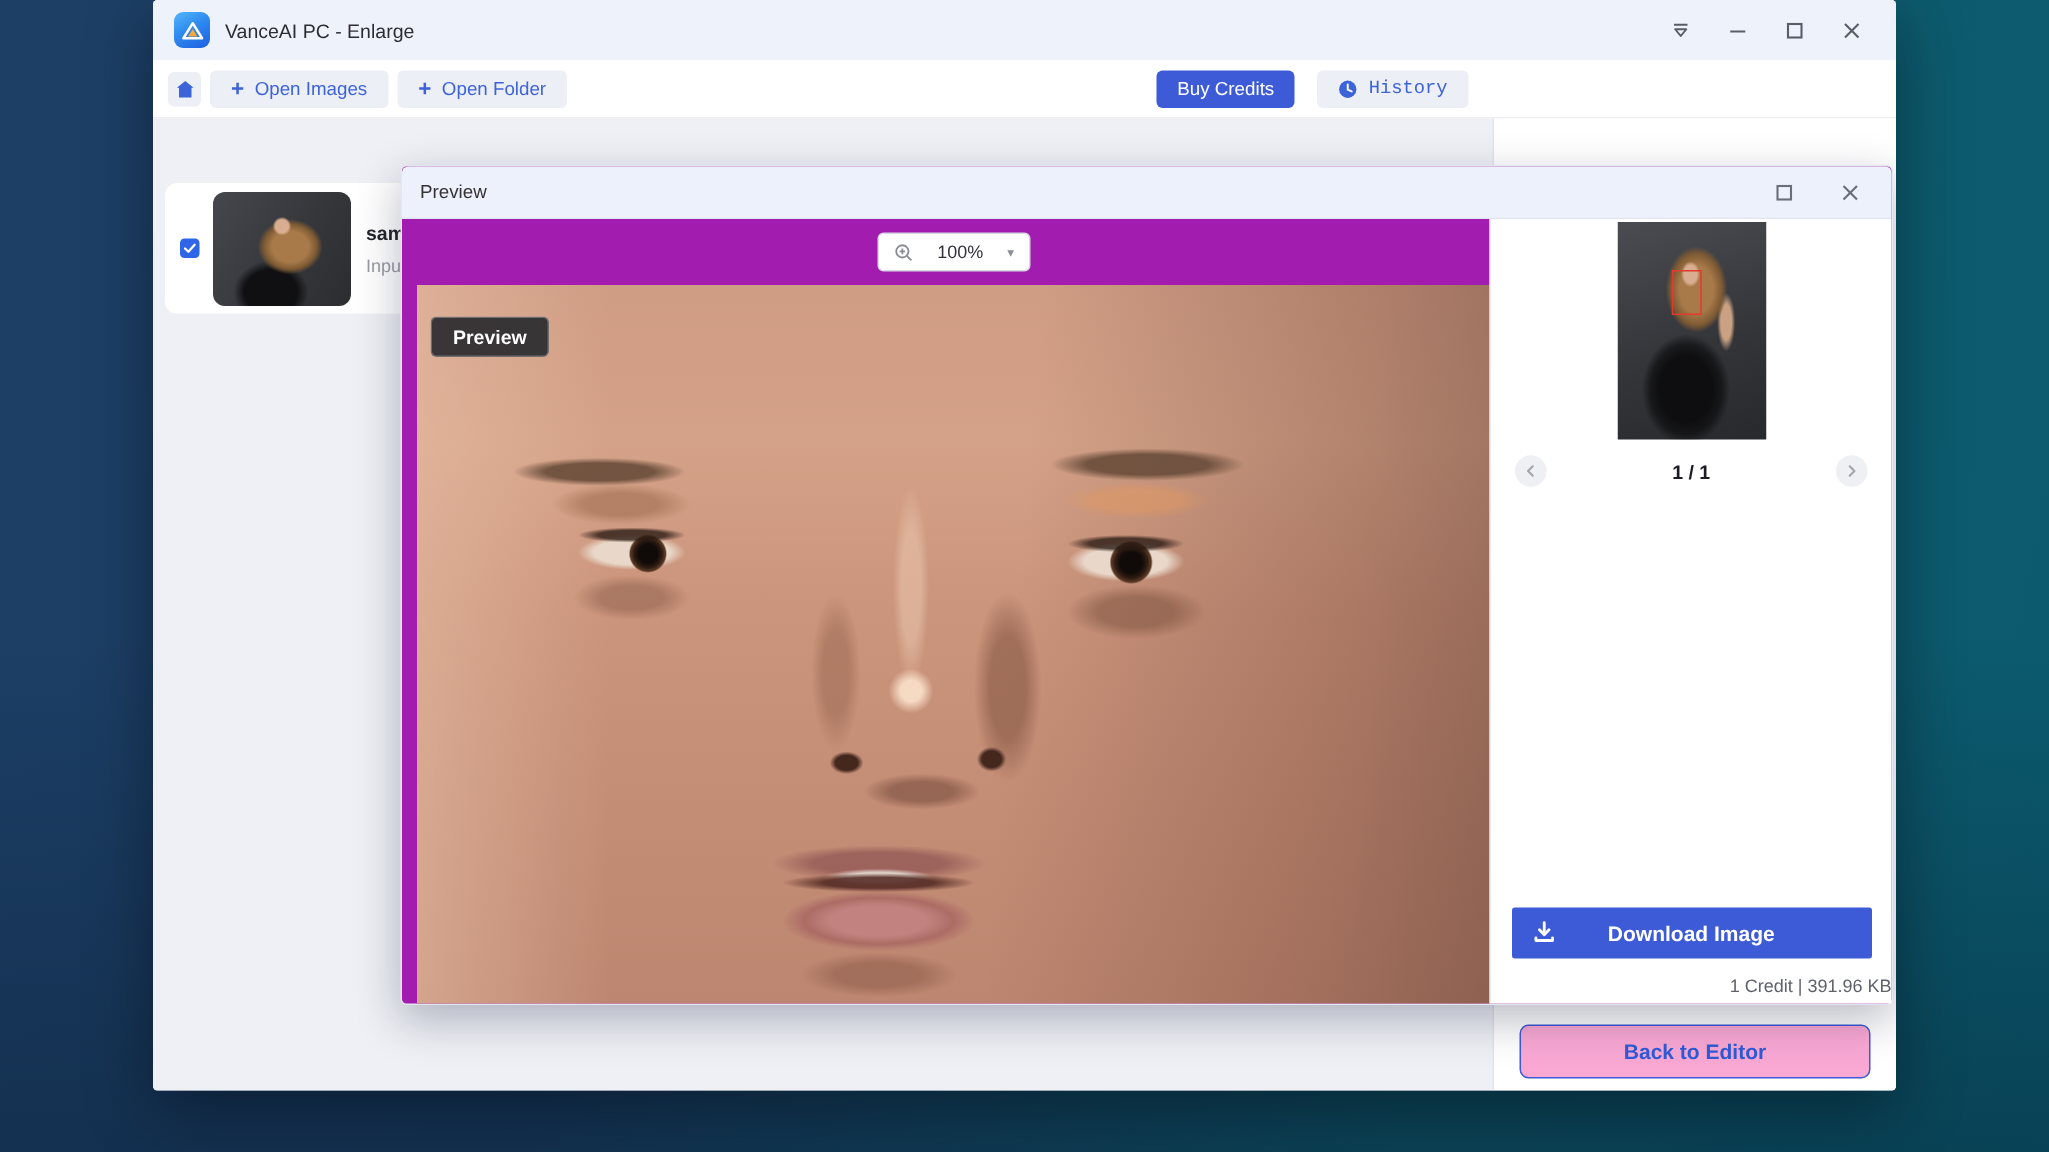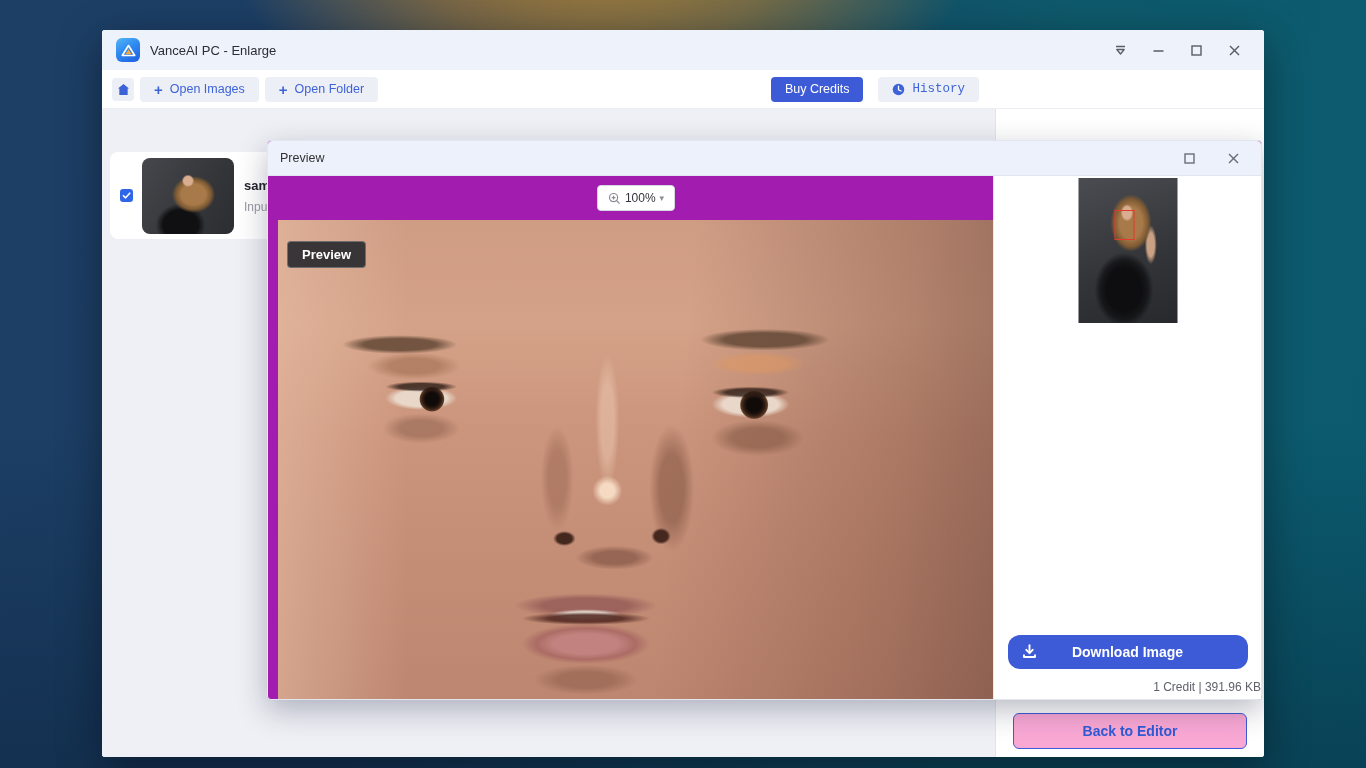--- a/index.html
+++ b/index.html
@@ -8,21 +8,21 @@
   .desktop {
     position:absolute; inset:0;
     background:
       radial-gradient(620px 420px at 44% -12%, rgba(200,140,48,.95) 0%, rgba(190,132,46,.55) 34%, rgba(190,132,46,0) 62%),
       linear-gradient(100deg, #1d3f66 0%, #1b3e64 32%, #0e5a6c 72%, #0b5b6f 100%);
   }
   .desktop::after{ content:""; position:absolute; inset:0;
     background:linear-gradient(180deg, rgba(5,20,40,0) 55%, rgba(5,25,45,.38) 100%); }
 
   .app-window {
-    position:absolute; left:102px; top:30px; width:1162px; height:727px;
+    position:absolute; left:102px; top:0; width:1162px; height:727px;
     background:#fff; border-radius:3px; box-shadow:0 12px 44px rgba(0,0,10,.4); overflow:hidden;
   }
 
   
   .titlebar { height:40px; background:#eef2fa; display:flex; align-items:center; padding:0 16px 0 14px; }
   .app-logo { width:24px; height:24px; border-radius:6px; flex:none;
     background:linear-gradient(150deg,#53b7f7 0%,#2f8af0 45%,#1d5fe0 100%);
     display:flex; align-items:center; justify-content:center; }
   .titlebar-title { font-size:13px; color:#2c2c34; margin-left:10px; }
   .titlebar-controls { margin-left:auto; display:flex; gap:10px; }
@@ -76,21 +76,21 @@
     background:#a21caf; border:1px solid #e4e6ef; border-radius:4px;
     box-shadow:0 10px 30px rgba(25,30,60,.3); z-index:5; }
   .dialog-header { height:35px; background:#edf1fb; border-bottom:1px solid #e1e5f2;
     border-radius:4px 4px 0 0; display:flex; align-items:center; padding:0 14px 0 12px; }
   .dialog-title { font-size:12.5px; color:#333; }
   .dialog-controls { margin-left:auto; display:flex; gap:16px; }
   .dialog-body { position:relative; height:523px; }
 
   .zoom-bar { position:absolute; top:0; left:10px; width:716px; height:44px;
     display:flex; align-items:center; justify-content:center; }
-  .zoom-control { display:flex; align-items:center; gap:4px; height:26px; padding:0 10px;
+  .zoom-control { display:flex; align-items:center; gap:16px; height:26px; padding:0 10px;
     border:1px solid #d7d9e0; border-radius:4px; background:#fff; color:#74767e; }
   .zoom-value { font-size:12px; color:#33333b; }
   .zoom-caret { font-size:9px; color:#8b8d96; }
 
   .compare { position:absolute; top:44px; left:10px; width:716px; height:479px; display:flex; gap:1px; }
   .pane { flex:1; position:relative; overflow:hidden; }
   .face { position:absolute; inset:0;
     background-color:#c8977f;
     background-image:
       radial-gradient(ellipse 80px 13px at 17% 26%, rgba(104,76,58,.9) 0 45%, rgba(104,76,58,0) 72%),
@@ -143,21 +143,21 @@
   .chev { position:absolute; top:50%; transform:translateY(-50%); width:21px; height:21px; border-radius:50%;
     background:#eff0f4; color:#a3a6b0; display:flex; align-items:center; justify-content:center; }
   .chev.prev { left:16px; } .chev.next { right:16px; }
 
   .info-list { position:absolute; top:196px; left:20px; right:8px; }
   .info-row { height:15px; margin-bottom:13px; font-size:12.5px; white-space:nowrap; }
   .info-label { font-weight:bold; color:#17171d; margin-right:5px; }
   .info-value { color:#3c3c46; }
 
   .download-btn { position:absolute; top:459px; left:50%; transform:translateX(-50%);
-    width:240px; height:34px; background:#3d5bd7; border:none; border-radius:12px;
+    width:240px; height:34px; background:#3d5bd7; border:none; border-radius:2px;
     color:#fff; font-weight:bold; font-size:14px; font-family:inherit;
     display:flex; align-items:center; justify-content:center; }
   .download-btn .dl-ic { position:absolute; left:13px; top:8px; }
   .credit-text { position:absolute; top:504px; left:0; right:0; text-align:right;
     font-size:12px; color:#5f626b; }
 </style>
 </head>
 <body>
 
 <div class="desktop"></div>
@@ -281,20 +281,33 @@
         <div class="pane">
           <div class="face"></div>
           <span class="badge">Preview</span>
         </div>
       </div>
 
       <div class="side-panel">
         <div class="thumb-portrait">
           <div class="red-box"></div>
         </div>
+        <div class="pager">
+          <div class="chev prev">
+            <svg width="9" height="9" viewBox="0 0 10 10" fill="none" stroke="currentColor" stroke-width="1.6" stroke-linecap="round" stroke-linejoin="round">
+                <path d="M6.5 1.5 L3 5 L6.5 8.5"></path>
+              </svg>
+          </div>
+          <span class="pager-text">1 / 1</span>
+          <div class="chev next">
+            <svg width="9" height="9" viewBox="0 0 10 10" fill="none" stroke="currentColor" stroke-width="1.6" stroke-linecap="round" stroke-linejoin="round">
+                <path d="M3.5 1.5 L7 5 L3.5 8.5"></path>
+              </svg>
+          </div>
+        </div>
 
 
         <button class="download-btn">
           <svg class="dl-ic" width="17" height="17" viewBox="0 0 16 16" fill="none" stroke="#ffffff" stroke-width="1.8" stroke-linecap="round" stroke-linejoin="round">
             <path d="M8 2 L8 9"></path>
               <path d="M5 6.4 L8 9.6 L11 6.4"></path>
               <path d="M2.8 11.5 L2.8 13.2 L13.2 13.2 L13.2 11.5"></path>
           </svg>
           <span>Download Image</span>
         </button>

